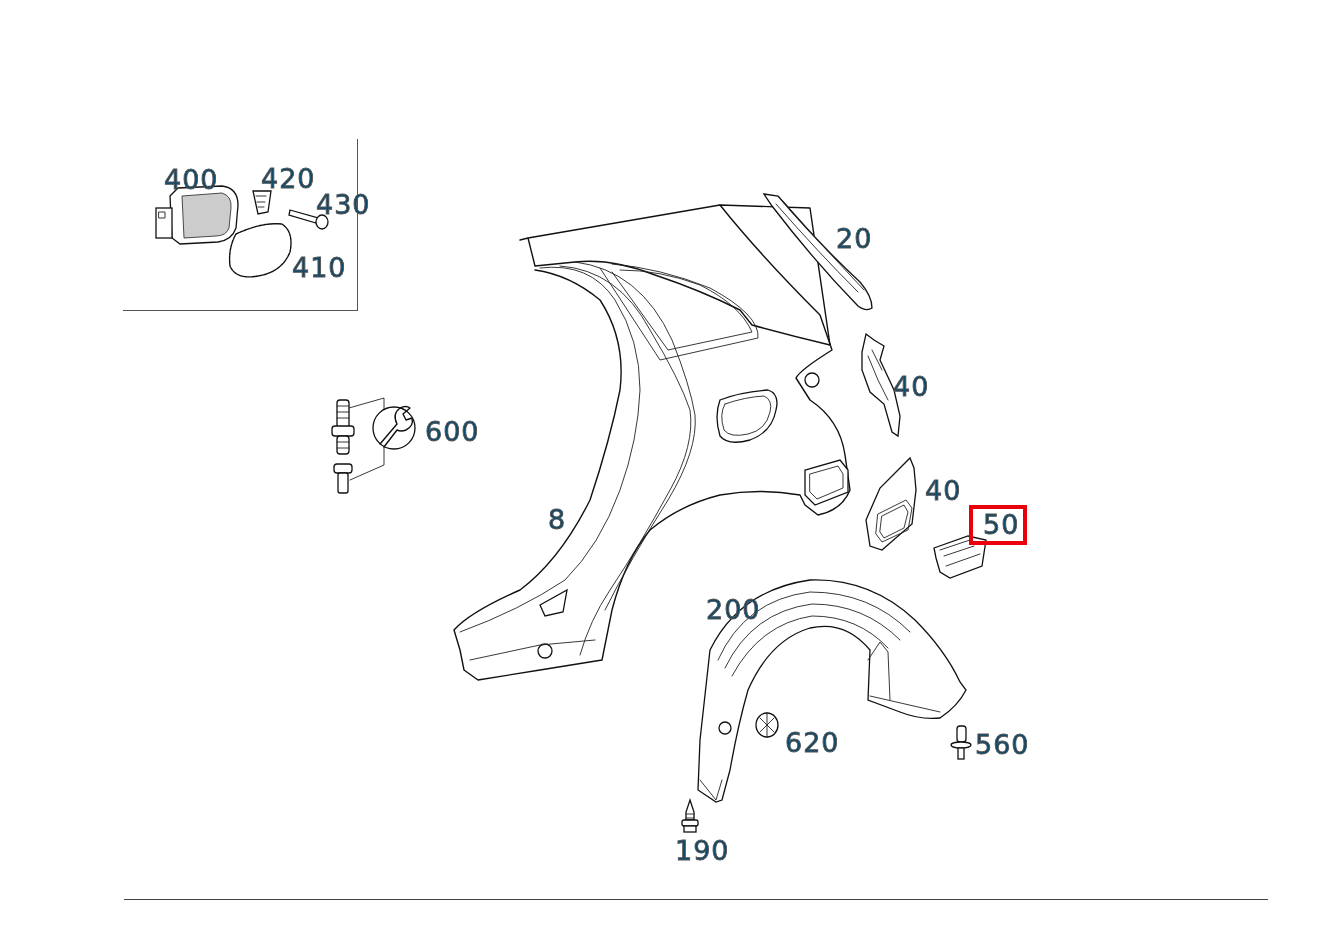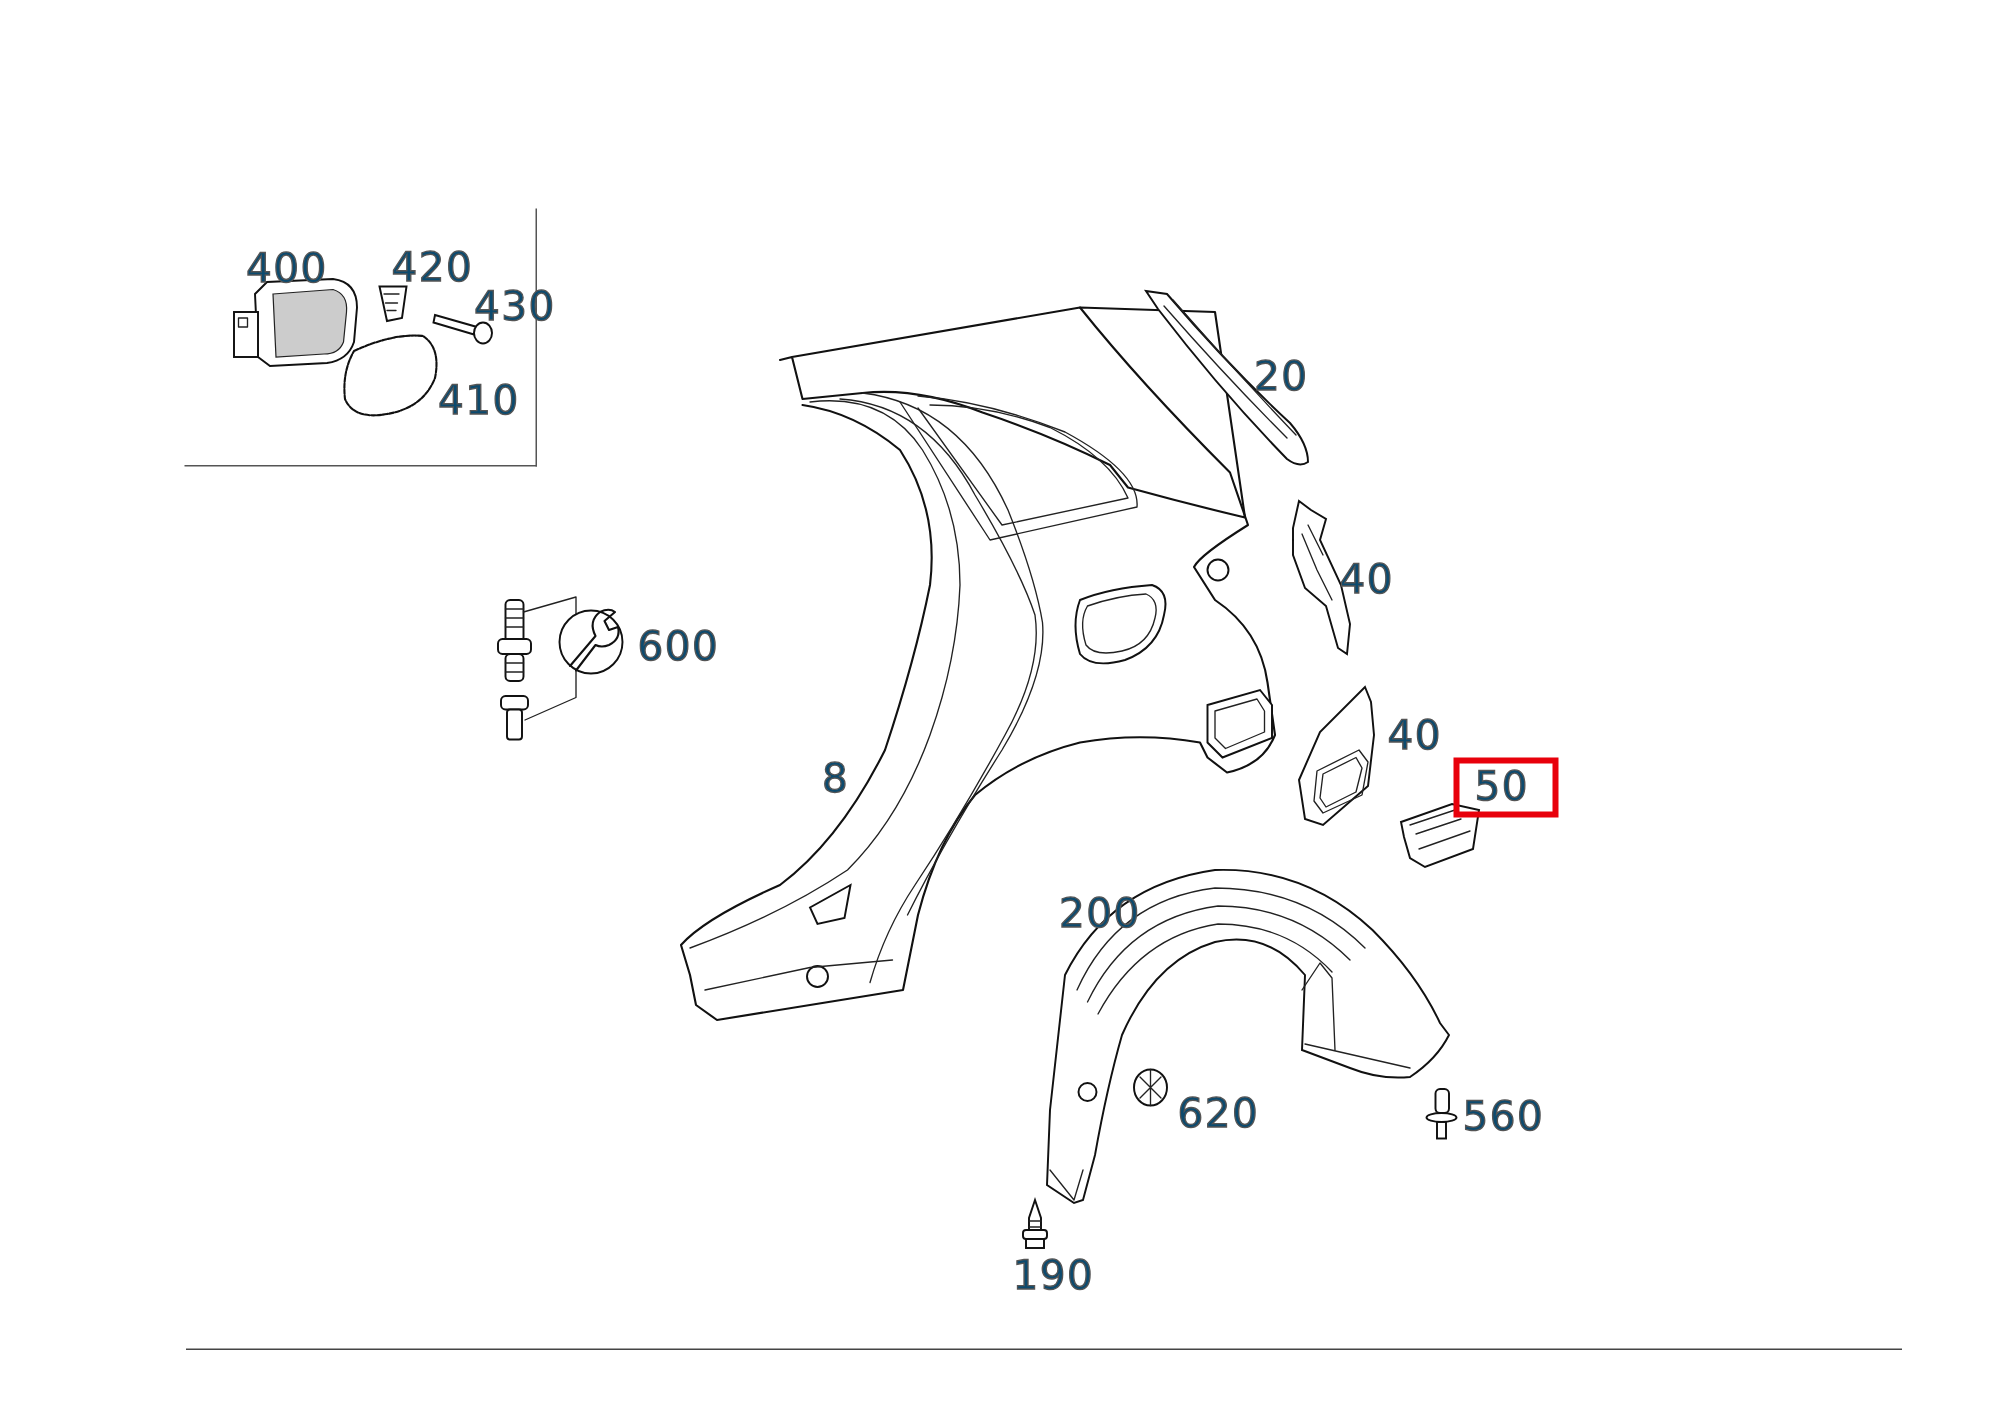--- a/index.html
+++ b/index.html
@@ -12,21 +12,21 @@
     font-size: 27px;
     color: #0c4a6e;
     -webkit-text-stroke: 0.9px #555555;
     letter-spacing: 1px;
     line-height: 1;
     cursor: pointer;
     white-space: nowrap;
   }
   .callout.highlight {
     border: 4px solid #e8000b;
-    padding: 2px 16px 3px 10px;
+    padding: 2px 4px 3px 10px;
   }
   .inset-frame {
     position: absolute;
     left: 123px; top: 139px; width: 235px; height: 172px;
     border-right: 1.3px solid #555;
     border-bottom: 1.3px solid #555;
     box-sizing: border-box;
   }
   .footer-rule {
     position: absolute; left: 124px; top: 899px; width: 1144px; height: 0;
@@ -147,21 +147,21 @@
 
   <div class="inset-frame"></div>
 
   <div class="callout" style="left:164px;top:166px">400</div>
   <div class="callout" style="left:261px;top:165px">420</div>
   <div class="callout" style="left:316px;top:191px">430</div>
   <div class="callout" style="left:292px;top:254px">410</div>
 
   <div class="callout" style="left:425px;top:418px">600</div>
   <div class="callout" style="left:548px;top:506px">8</div>
-  <div class="callout" style="left:836px;top:238px">20</div>
+  <div class="callout" style="left:836px;top:225px">20</div>
   <div class="callout" style="left:893px;top:373px">40</div>
   <div class="callout" style="left:925px;top:477px">40</div>
   <div class="callout highlight" style="left:969px;top:505px">50</div>
   <div class="callout" style="left:706px;top:596px">200</div>
   <div class="callout" style="left:975px;top:731px">560</div>
   <div class="callout" style="left:675px;top:837px">190</div>
   <div class="callout" style="left:785px;top:729px">620</div>
 
   <div class="footer-rule"></div>
 </div>

